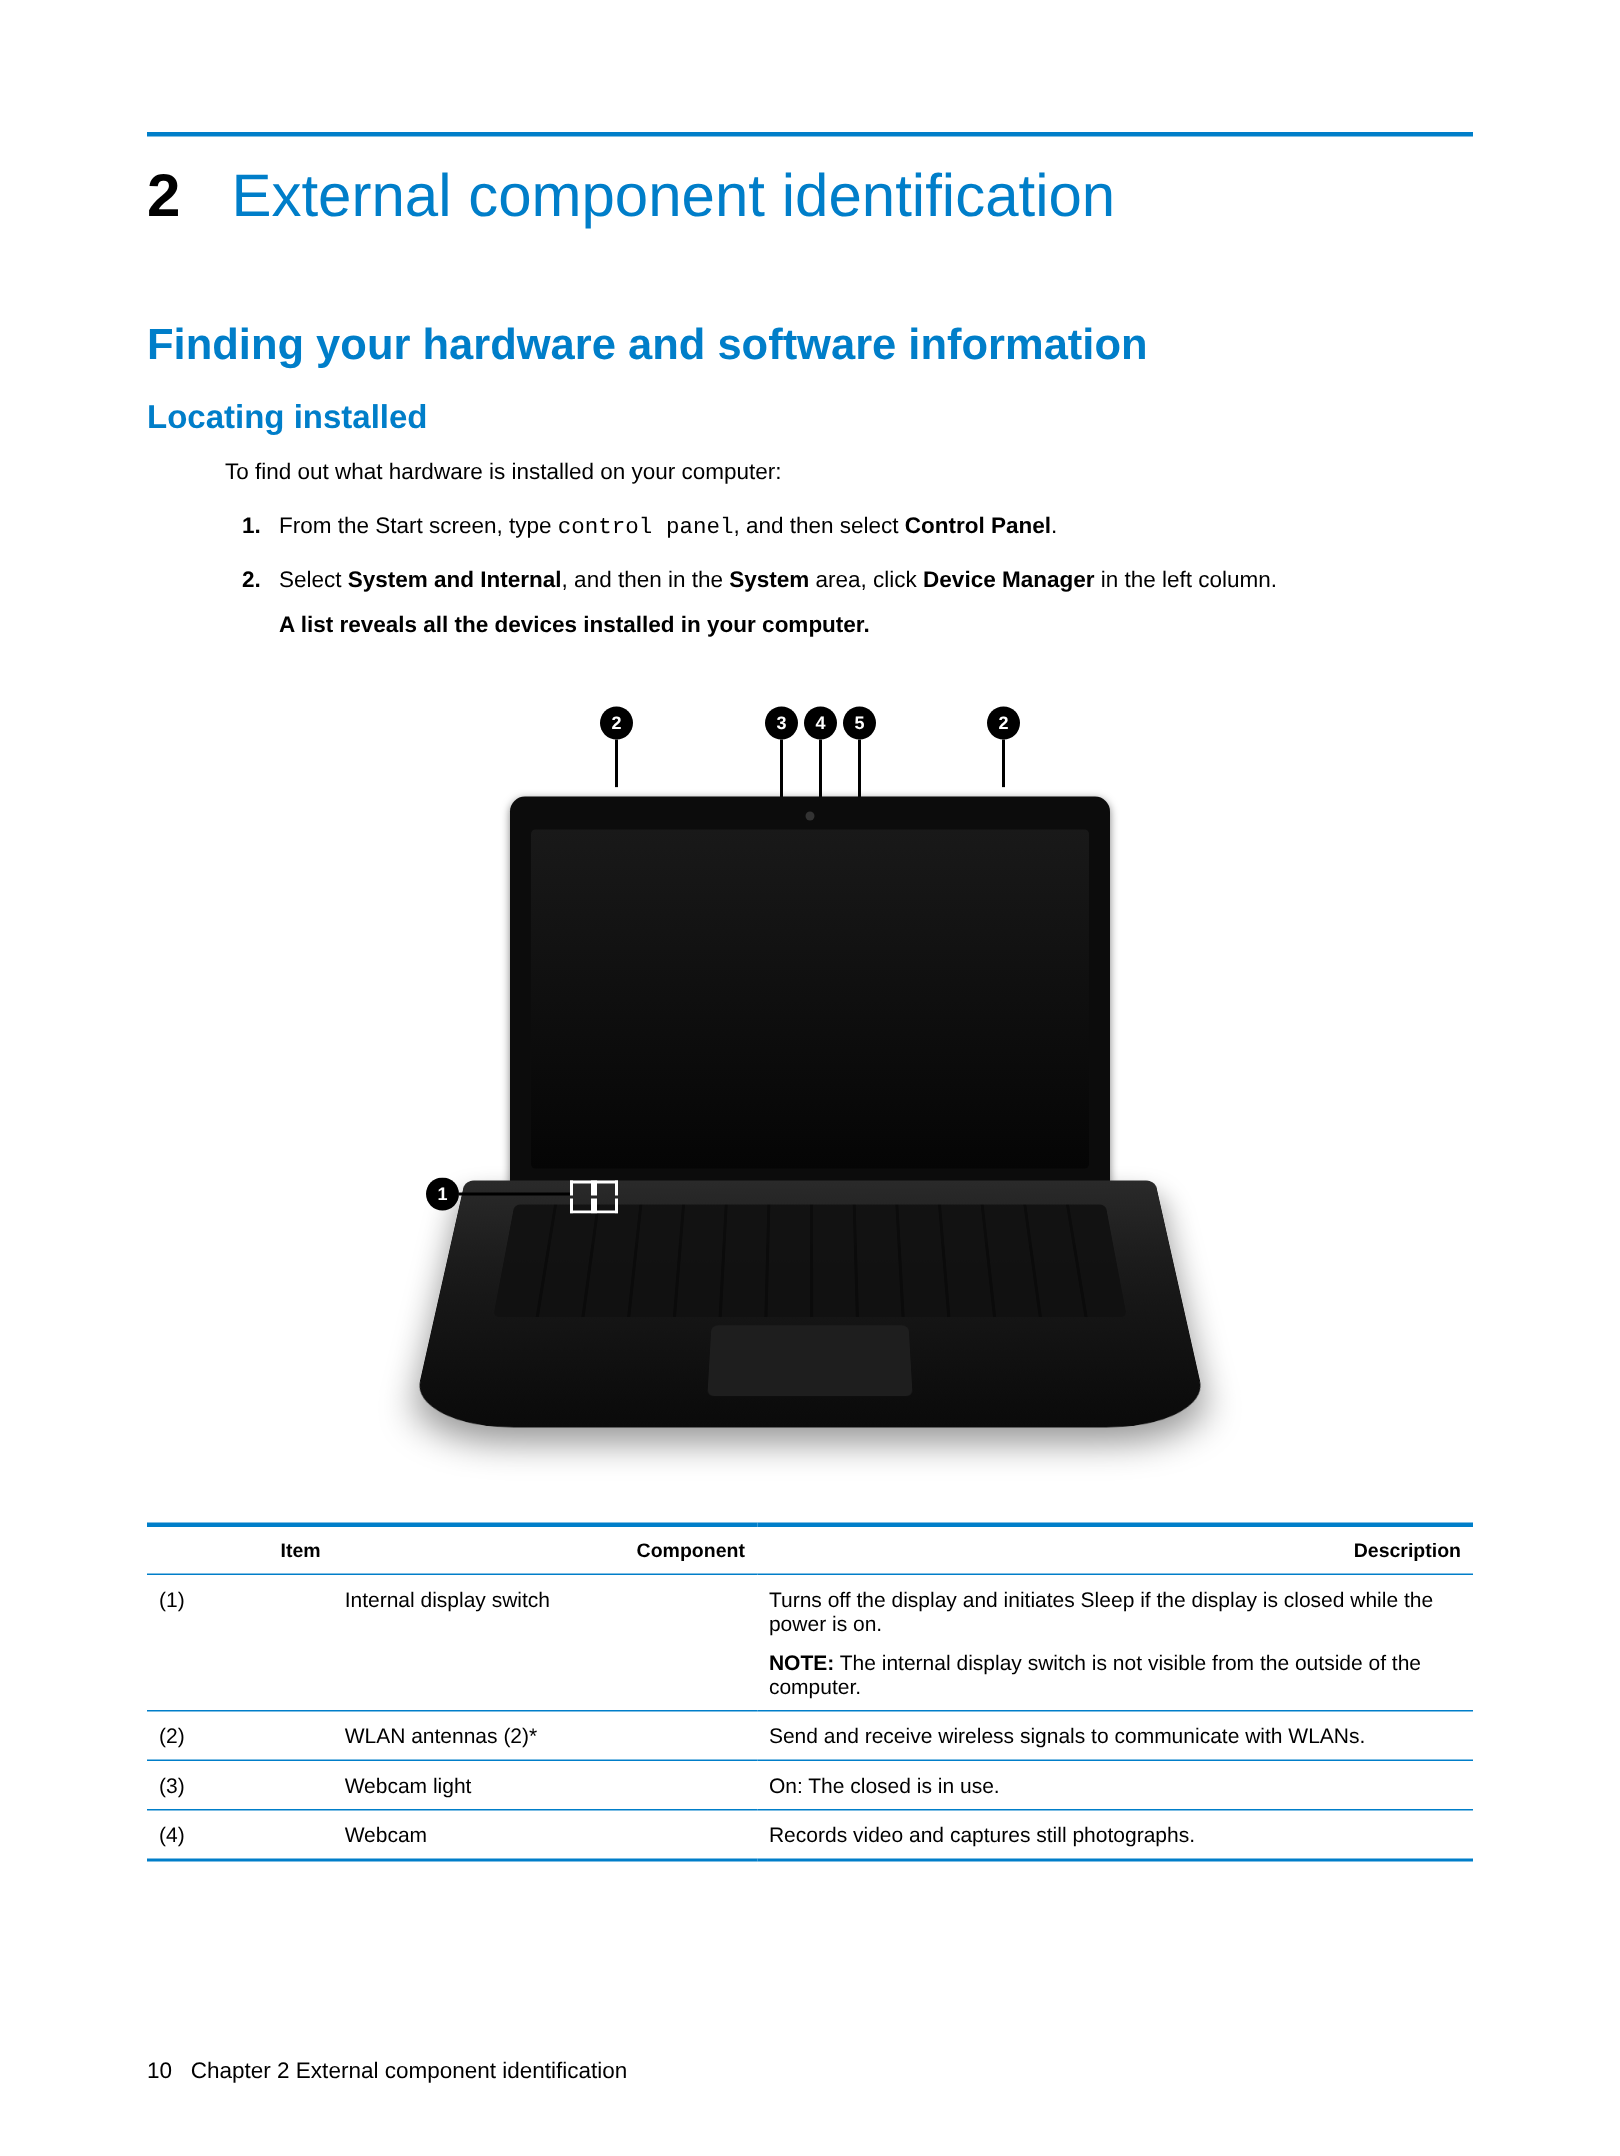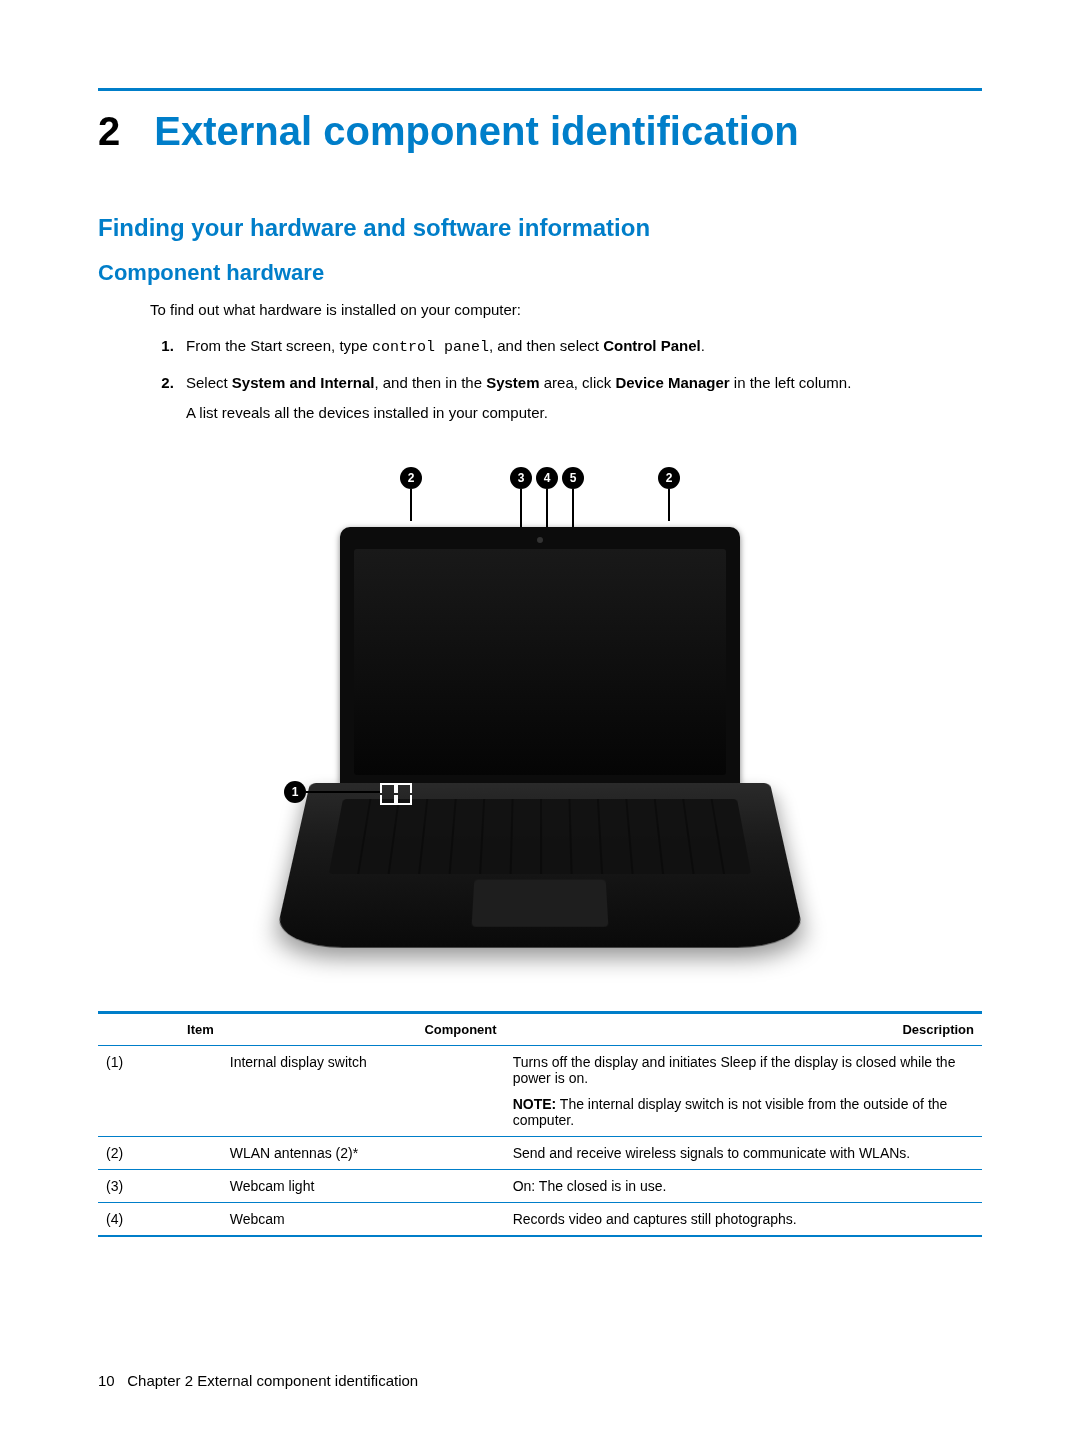--- a/index.html
+++ b/index.html
@@ -27,25 +27,25 @@
     gap: 34px;
     margin-bottom: 60px;
   }
   .chapter-num {
     font-size: 40px;
     font-weight: bold;
     color: #000;
   }
   .chapter-title {
     font-size: 40px;
-    font-weight: bold;
+    font-weight: normal;
     color: #007ec9;
   }
   .h1 {
-    font-size: 24px;
+    font-size: 29px;
     font-weight: bold;
     color: #007ec9;
     margin: 0 0 18px 0;
   }
   .h2 {
     font-size: 22px;
     font-weight: bold;
     color: #007ec9;
     margin: 0 0 14px 0;
   }
@@ -62,20 +62,21 @@
   }
   ol.steps li {
     margin-bottom: 14px;
     padding-left: 8px;
   }
   ol.steps li::marker {
     font-weight: bold;
   }
   ol.steps li p {
     margin: 10px 0 0 0;
+    font-weight: bold;
   }
   code.mono {
     font-family: "Courier New", monospace;
     font-size: 15px;
   }
   strong { font-weight: bold; }
 
   
   .laptop-wrap {
     position: relative;
@@ -183,21 +184,21 @@
 
 <div class="page">
   <div class="rule-top"></div>
 
   <div class="chapter-title-row">
     <span class="chapter-num">2</span>
     <span class="chapter-title">External component identification</span>
   </div>
 
   <h2 class="h1">Finding your hardware and software information</h2>
-  <h3 class="h2">Component hardware</h3>
+  <h3 class="h2">Locating installed</h3>
 
   <p class="body-text intro">To find out what hardware is installed on your computer:</p>
 
   <ol class="steps">
     <li class="ol-item">
       <span>From the Start screen, type </span><code class="mono">control panel</code><span>, and then select </span><strong>Control Panel</strong><span>.</span>
     </li>
     <li class="ol-item">
       <span>Select </span><strong>System and Internal</strong><span>, and then in the </span><strong>System</strong><span> area, click </span><strong>Device Manager</strong><span> in the left column.</span>
       <p>A list reveals all the devices installed in your computer.</p>

